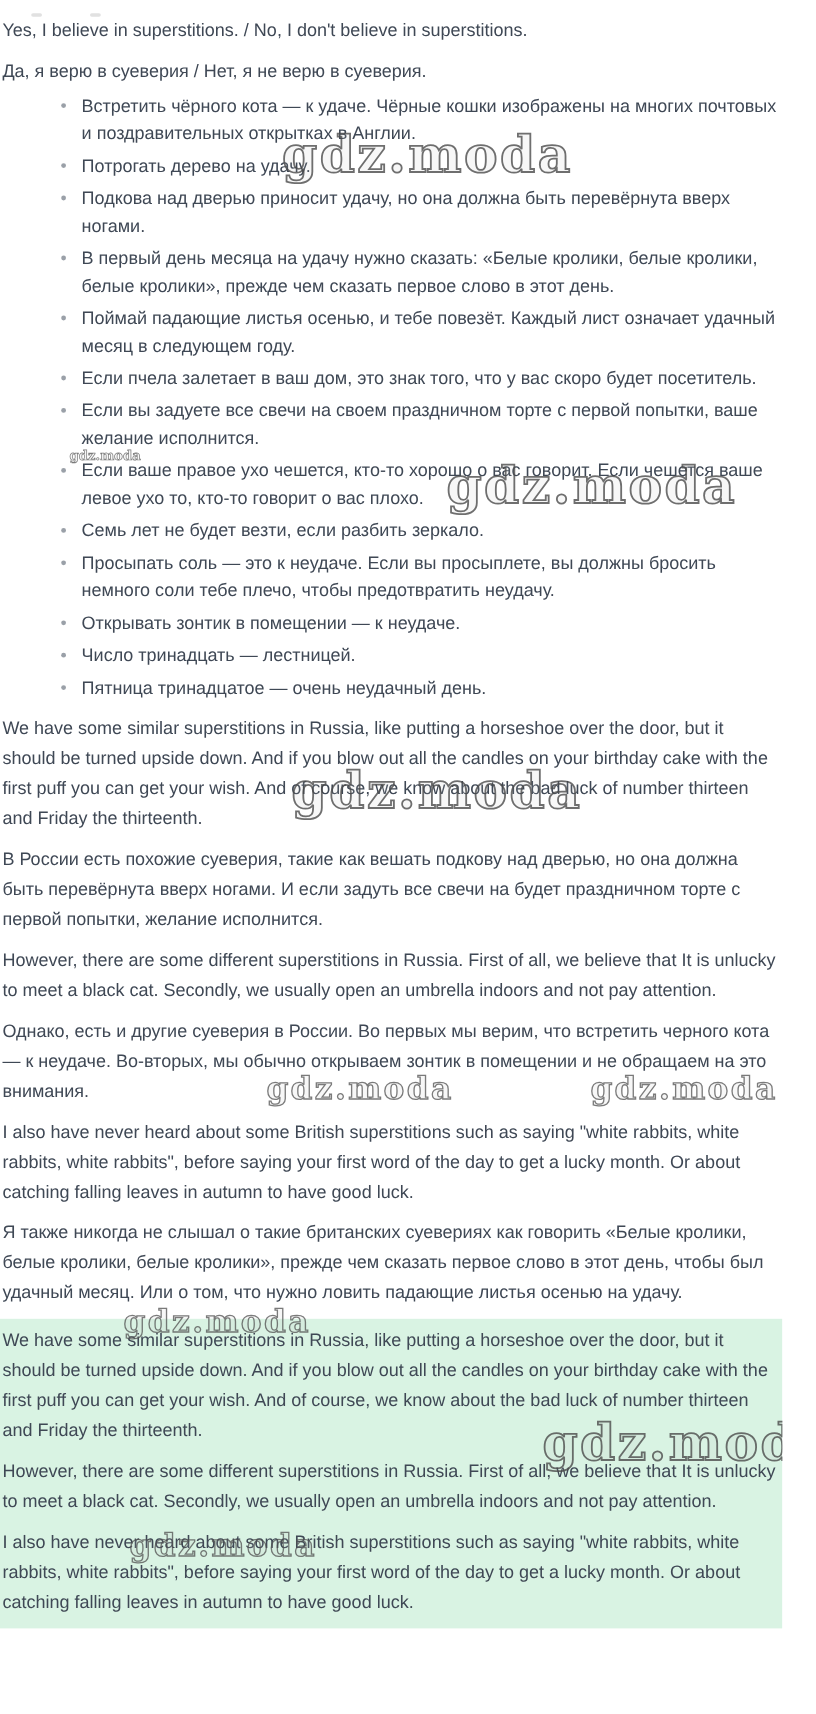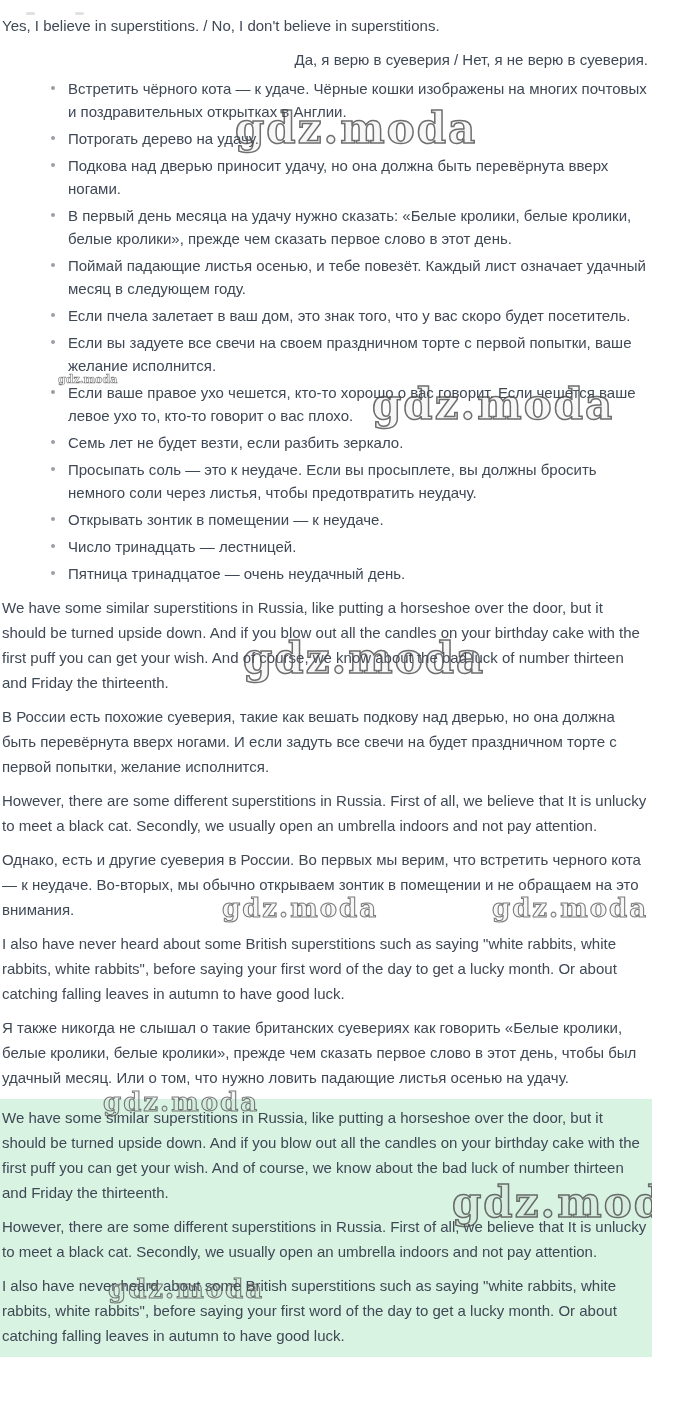--- a/index.html
+++ b/index.html
@@ -11,21 +11,21 @@
     font-family:"Liberation Sans", sans-serif;
     color:#3f4855;
     font-size:15px;
     overflow:hidden;
     box-sizing:border-box;
   }
   .artifact{position:absolute;top:1px;left:26px;width:120px;height:6px;opacity:.55;}
   .artifact i{display:inline-block;width:9px;height:3px;background:#c9c9c9;border-radius:2px;margin-right:40px;}
   .answer-line{margin:0;padding:0 4px 0 2px;line-height:25px;}
   .answer-line.en{margin-top:13px;}
-  .answer-line.ru{margin-top:9px;text-align:right;}
+  .answer-line.ru{margin-top:9px;}
   ul.superstitions{
     list-style:none;
     margin:5px 0 0 0;
     padding:0 4px 0 56px;
   }
   ul.superstitions li{
     position:relative;
     line-height:23px;
     margin-bottom:4px;
     margin-left:12px;
@@ -80,21 +80,21 @@
   <ul class="superstitions">
     <li>Встретить чёрного кота — к удаче. Чёрные кошки изображены на многих почтовых и поздравительных открытках в Англии.</li>
     <li>Потрогать дерево на удачу.</li>
     <li>Подкова над дверью приносит удачу, но она должна быть перевёрнута вверх ногами.</li>
     <li>В первый день месяца на удачу нужно сказать: «Белые кролики, белые кролики, белые кролики», прежде чем сказать первое слово в этот день.</li>
     <li>Поймай падающие листья осенью, и тебе повезёт. Каждый лист означает удачный месяц в следующем году.</li>
     <li>Если пчела залетает в ваш дом, это знак того, что у вас скоро будет посетитель.</li>
     <li>Если вы задуете все свечи на своем праздничном торте с первой попытки, ваше желание исполнится.</li>
     <li>Если ваше правое ухо чешется, кто-то хорошо о вас говорит. Если чешется ваше левое ухо то, кто-то говорит о вас плохо.</li>
     <li>Семь лет не будет везти, если разбить зеркало.</li>
-    <li>Просыпать соль — это к неудаче. Если вы просыплете, вы должны бросить немного соли через листья, чтобы предотвратить неудачу.</li>
+    <li>Просыпать соль — это к неудаче. Если вы просыплете, вы должны бросить немного соли тебе плечо, чтобы предотвратить неудачу.</li>
     <li>Открывать зонтик в помещении — к неудаче.</li>
     <li>Число тринадцать — лестницей.</li>
     <li>Пятница тринадцатое — очень неудачный день.</li>
   </ul>
 
   <div class="paras">
     <p class="first">We have some similar superstitions in Russia, like putting a horseshoe over the door, but it should be turned upside down. And if you blow out all the candles on your birthday cake with the first puff you can get your wish. And of course, we know about the bad luck of number thirteen and Friday the thirteenth.</p>
     <p>В России есть похожие суеверия, такие как вешать подкову над дверью, но она должна быть перевёрнута вверх ногами. И если задуть все свечи на будет праздничном торте с первой попытки, желание исполнится.</p>
     <p>However, there are some different superstitions in Russia. First of all, we believe that It is unlucky to meet a black cat. Secondly, we usually open an umbrella indoors and not pay attention.</p>
     <p>Однако, есть и другие суеверия в России. Во первых мы верим, что встретить черного кота — к неудаче. Во-вторых, мы обычно открываем зонтик в помещении и не обращаем на это внимания.</p>

